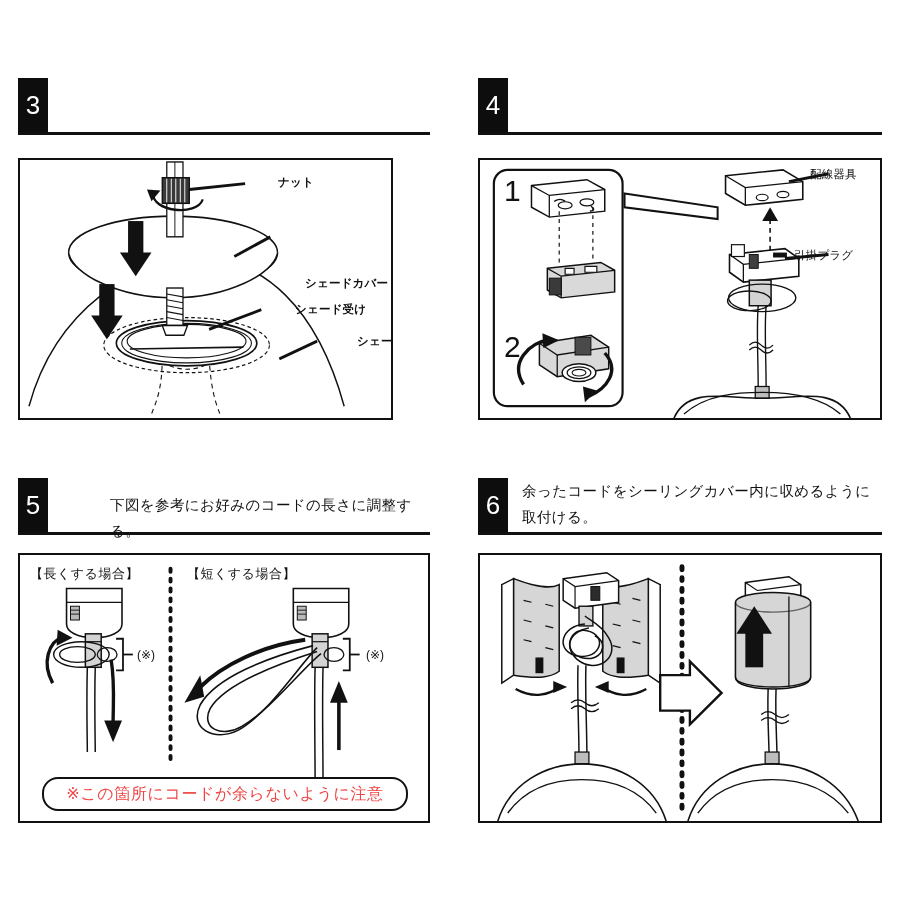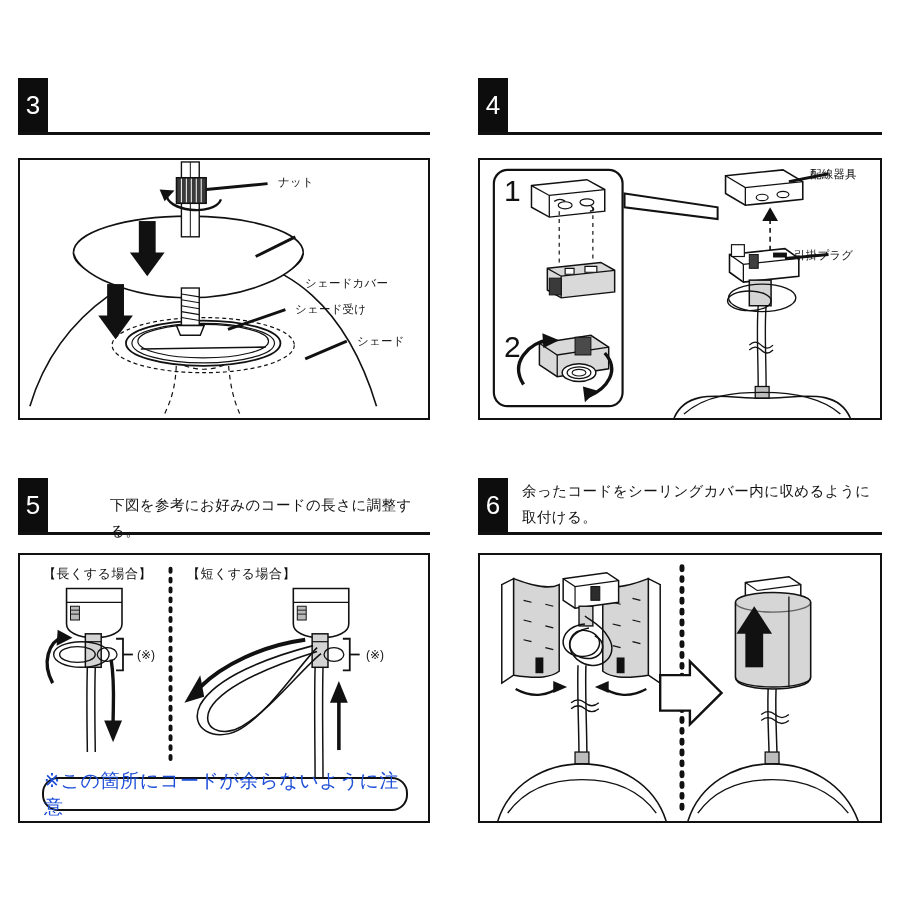--- a/index.html
+++ b/index.html
@@ -105,39 +105,39 @@
     white-space: nowrap;
   }
   .note-pill {
     position: absolute;
     border: 2px solid #111;
     border-radius: 16px;
     box-sizing: border-box;
     display: flex;
     align-items: center;
     justify-content: center;
-    font-size: 19px;
+    font-size: 16px;
     letter-spacing: 0.6px;
-    color: #1d4ed8;
+    color: #ef4444;
     background: #fff;
   }
 </style>
 </head>
 <body>
 
 <div id="page">
 
   <div class="step" style="left:18px; top:78px; width:412px;">
     <div class="step-head">
       <div class="step-num">3</div>
     </div>
     <div class="step-rule" style="top:54px; width:412px;"></div>
   </div>
 
-  <div class="frame" style="left:18px; top:158px; width:412px; height:262px;">
+  <div class="frame" style="left:18px; top:158px; width:375px; height:262px;font-weight:bold;">
     <svg class="fig-svg" viewBox="0 0 412 262" preserveAspectRatio="none">
 
       <path d="M10 250 C 40 150, 130 100, 200 100 C 270 100, 330 150, 360 250" fill="none" stroke="#111" stroke-width="1.6"></path>
 
       <path d="M158 200 C 158 235, 150 248, 146 258" fill="none" stroke="#111" stroke-width="1.2" stroke-dasharray="5,4"></path>
       <path d="M210 200 C 212 235, 218 248, 222 258" fill="none" stroke="#111" stroke-width="1.2" stroke-dasharray="5,4"></path>
       <path d="M158 205 C 175 215, 196 215, 212 205" fill="none" stroke="#111" stroke-width="1.2" stroke-dasharray="5,4"></path>
 
       <ellipse cx="185" cy="188" rx="92" ry="28" fill="none" stroke="#111" stroke-width="1.2" stroke-dasharray="4,3"></ellipse>
       <ellipse cx="185" cy="186" rx="78" ry="23" fill="#ffffff" stroke="#111" stroke-width="1.8"></ellipse>
@@ -356,21 +356,21 @@
         <path d="M288 86 C 244 92, 204 112, 182 134" fill="none" stroke="#111" stroke-width="4"></path>
         <path d="M166 150 L182 122 L186 144 Z" fill="#111"></path>
 
         <path d="M322 198 C 322 178, 322 162, 322 148" fill="none" stroke="#111" stroke-width="3.6"></path>
         <path d="M313 150 L331 150 L322 128 Z" fill="#111"></path>
       </g>
 
       <line x1="152" y1="14" x2="152" y2="208" stroke="#111" stroke-width="4" stroke-dasharray="3,7" stroke-linecap="round"></line>
     </svg>
 
-    <div class="bracket-lbl" style="left:10px; top:10px;margin-left:13px;">【長くする場合】</div>
+    <div class="bracket-lbl" style="left:10px; top:10px;">【長くする場合】</div>
     <div class="bracket-lbl" style="left:167px; top:10px;">【短くする場合】</div>
 
     <div class="small-lbl" style="left:117px; top:93px;">(※)</div>
     <div class="small-lbl" style="left:346px; top:93px;">(※)</div>
 
     <div class="note-pill" style="left:22px; top:222px; width:366px; height:34px;">※この箇所にコードが余らないように注意</div>
   </div>
 
   <div class="step" style="left:478px; top:478px; width:404px;">
     <div class="step-head">

